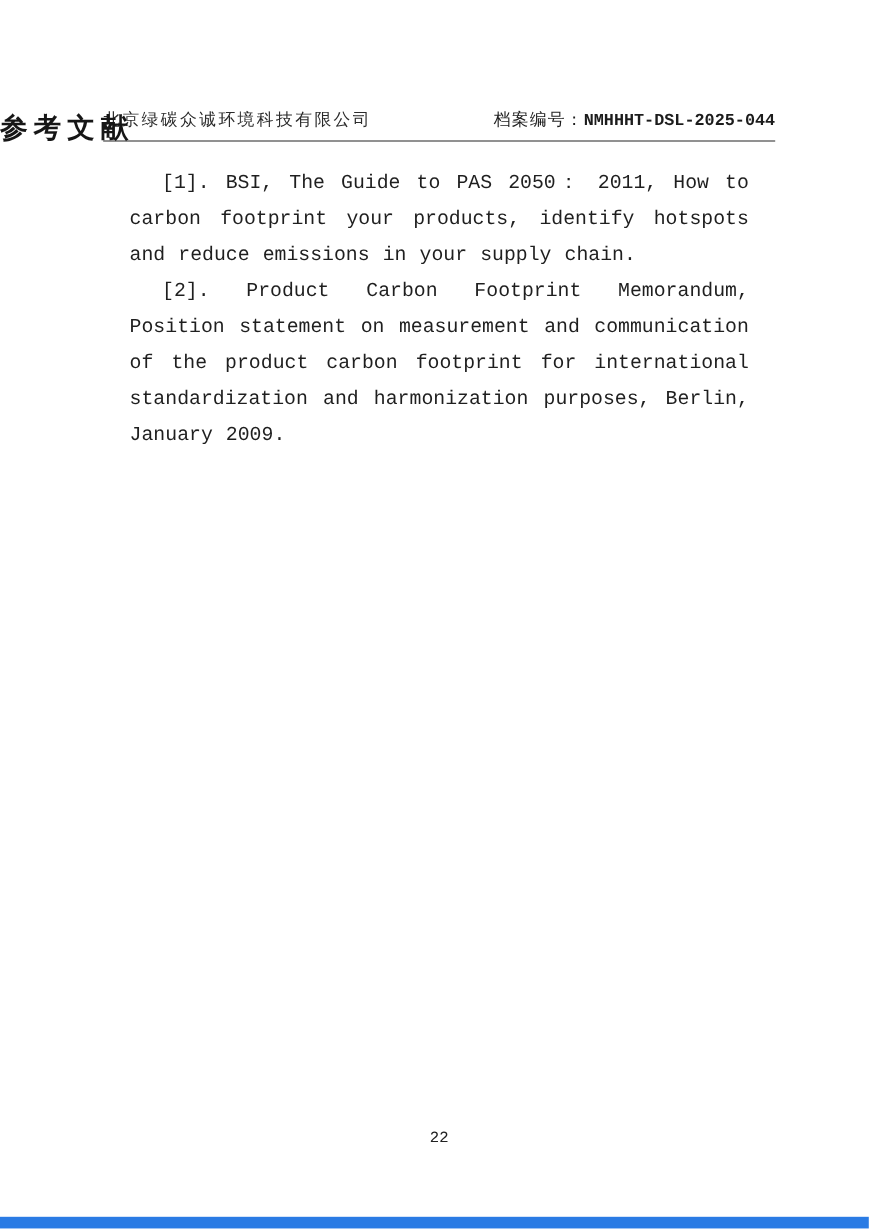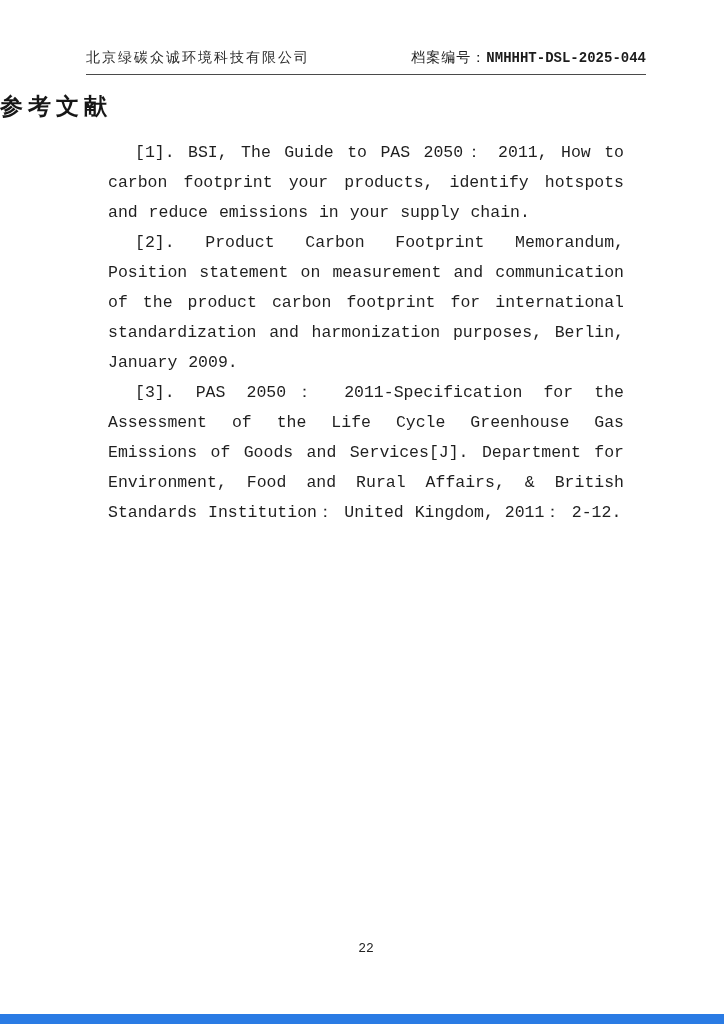--- a/index.html
+++ b/index.html
@@ -30,20 +30,21 @@
     font-size: 14px;
     line-height: 18px;
   }
   .header-company {
     letter-spacing: 2px;
     color: #2b2b2b;
   }
   .header-right {
     white-space: nowrap;
     color: #1c1c1c;
+    margin-top: 43px;
   }
   .header-right .doc-label {
     letter-spacing: 1px;
   }
   .header-right .doc-number {
     font-weight: bold;
   }
   .doc-title {
     position: absolute;
     top: 91px;
@@ -95,20 +96,19 @@
     <span class="header-right">
       <span class="doc-label">档案编号：</span><span class="doc-number">NMHHHT-DSL-2025-044</span>
     </span>
   </div>
 
   <div class="doc-title">参考文献</div>
 
   <div class="doc-content">
     <p class="reference">[1]. BSI, The Guide to PAS 2050： 2011, How to carbon footprint your products, identify hotspots and reduce emissions in your supply chain.</p>
     <p class="reference">[2]. Product Carbon Footprint Memorandum, Position statement on measurement and communication of the product carbon footprint for international standardization and harmonization purposes, Berlin, January 2009.</p>
-    <p class="reference">[3]. PAS 2050： 2011-Specification for the Assessment of the Life Cycle Greenhouse Gas Emissions of Goods and Services[J]. Department for Environment, Food and Rural Affairs, &amp; British Standards Institution： United Kingdom, 2011： 2-12.</p>
   </div>
 
   <div class="page-number">22</div>
 
   <div class="accent-bar" style="background: rgb(42, 123, 228);"></div>
 
 </div>
 
 </body></html>

